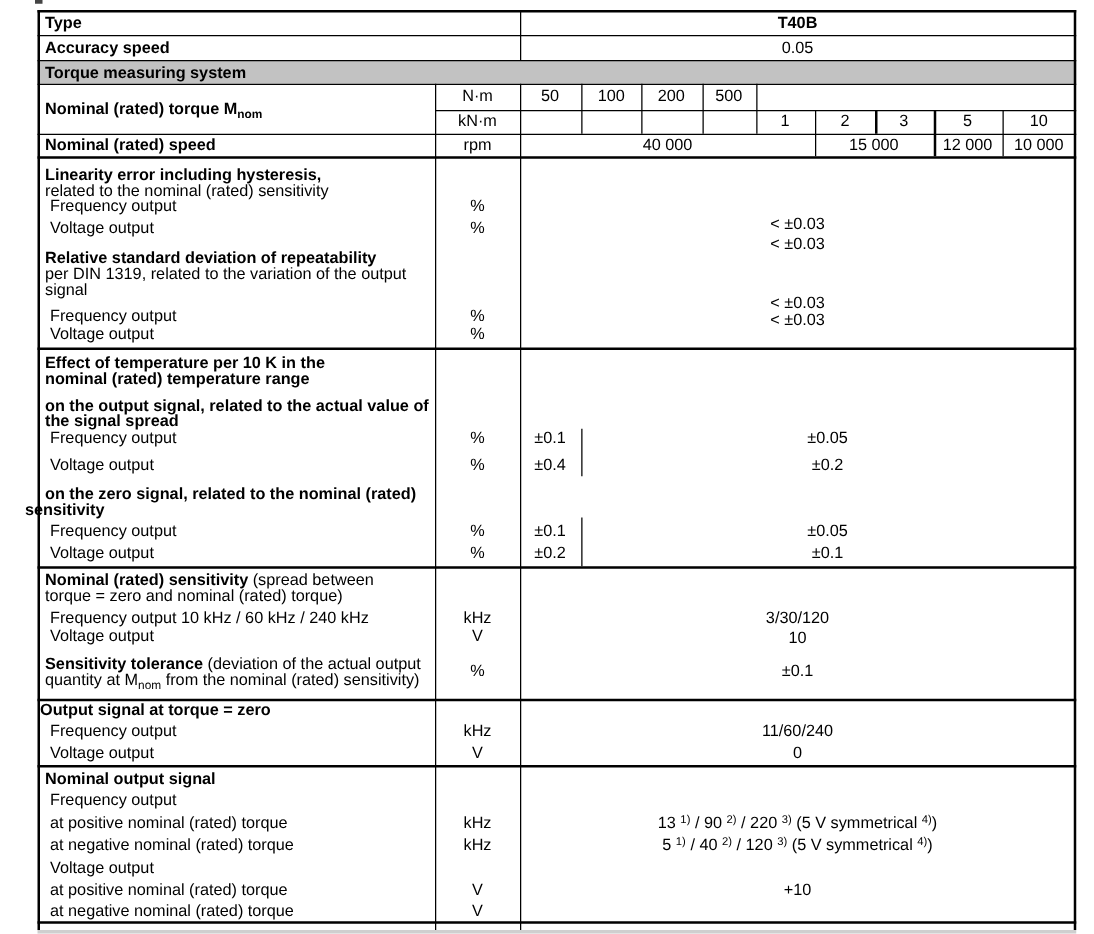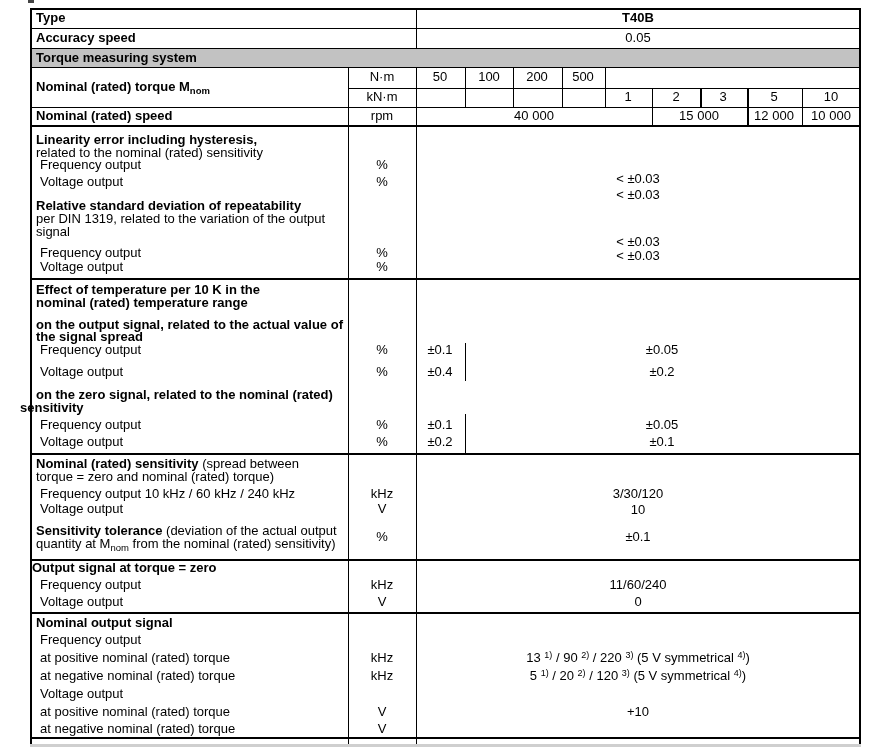--- a/index.html
+++ b/index.html
@@ -138,20 +138,20 @@
 <div class="txt c" style="left:382px;top:594px">V</div>
 <div class="txt c" style="left:638px;top:594px">0</div>
 
 <div class="txt b" style="left:36px;top:615px">Nominal output signal</div>
 <div class="txt" style="left:40px;top:632px">Frequency output</div>
 <div class="txt" style="left:40px;top:650px">at positive nominal (rated) torque</div>
 <div class="txt c" style="left:382px;top:650px">kHz</div>
 <div class="txt c" style="left:638px;top:650px"><span>13 </span><span class="sup">1)</span><span> / 90 </span><span class="sup">2)</span><span> / 220 </span><span class="sup">3)</span><span> (5 V symmetrical </span><span class="sup">4)</span><span>)</span></div>
 <div class="txt" style="left:40px;top:668px">at negative nominal (rated) torque</div>
 <div class="txt c" style="left:382px;top:668px">kHz</div>
-<div class="txt c" style="left:638px;top:668px"><span>5 </span><span class="sup">1)</span><span> / 20 </span><span class="sup">2)</span><span> / 120 </span><span class="sup">3)</span><span> (5 V symmetrical </span><span class="sup">4)</span><span>)</span></div>
+<div class="txt c" style="left:638px;top:668px"><span>5 </span><span class="sup">1)</span><span> / 40 </span><span class="sup">2)</span><span> / 120 </span><span class="sup">3)</span><span> (5 V symmetrical </span><span class="sup">4)</span><span>)</span></div>
 <div class="txt" style="left:40px;top:686px">Voltage output</div>
 <div class="txt" style="left:40px;top:704px">at positive nominal (rated) torque</div>
 <div class="txt c" style="left:382px;top:704px">V</div>
 <div class="txt c" style="left:638px;top:704px">+10</div>
 <div class="txt" style="left:40px;top:721px">at negative nominal (rated) torque</div>
 <div class="txt c" style="left:382px;top:721px">V</div>
 <div class="txt c" style="left:638px;top:758px">−10</div>
 
 </body></html>

